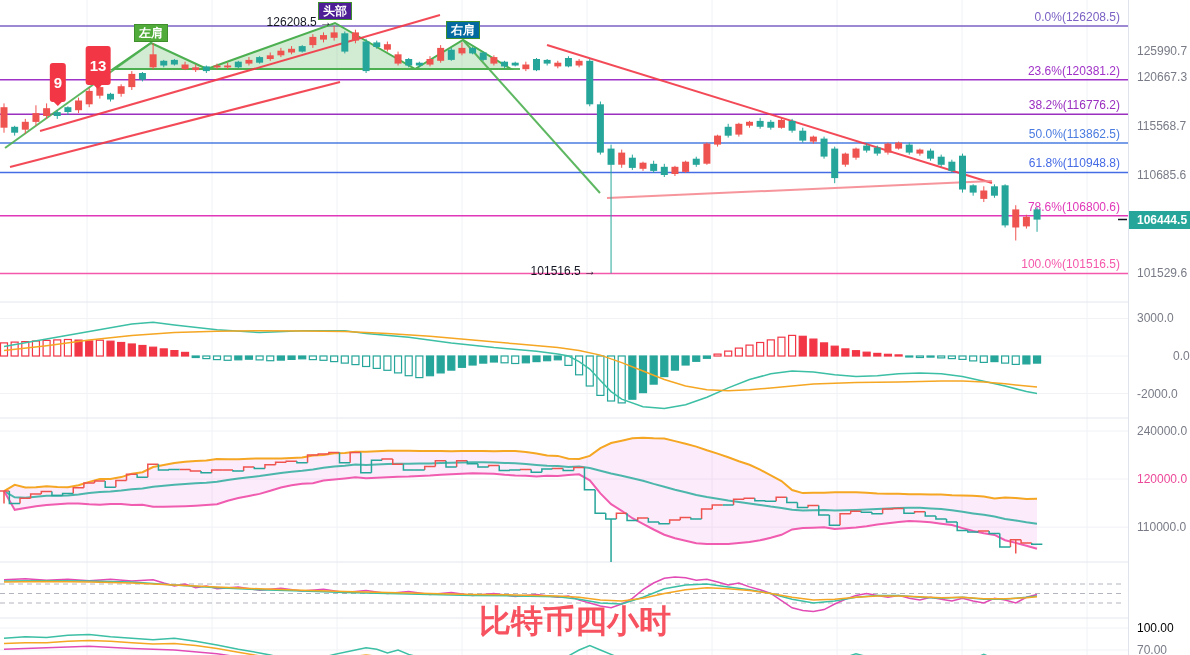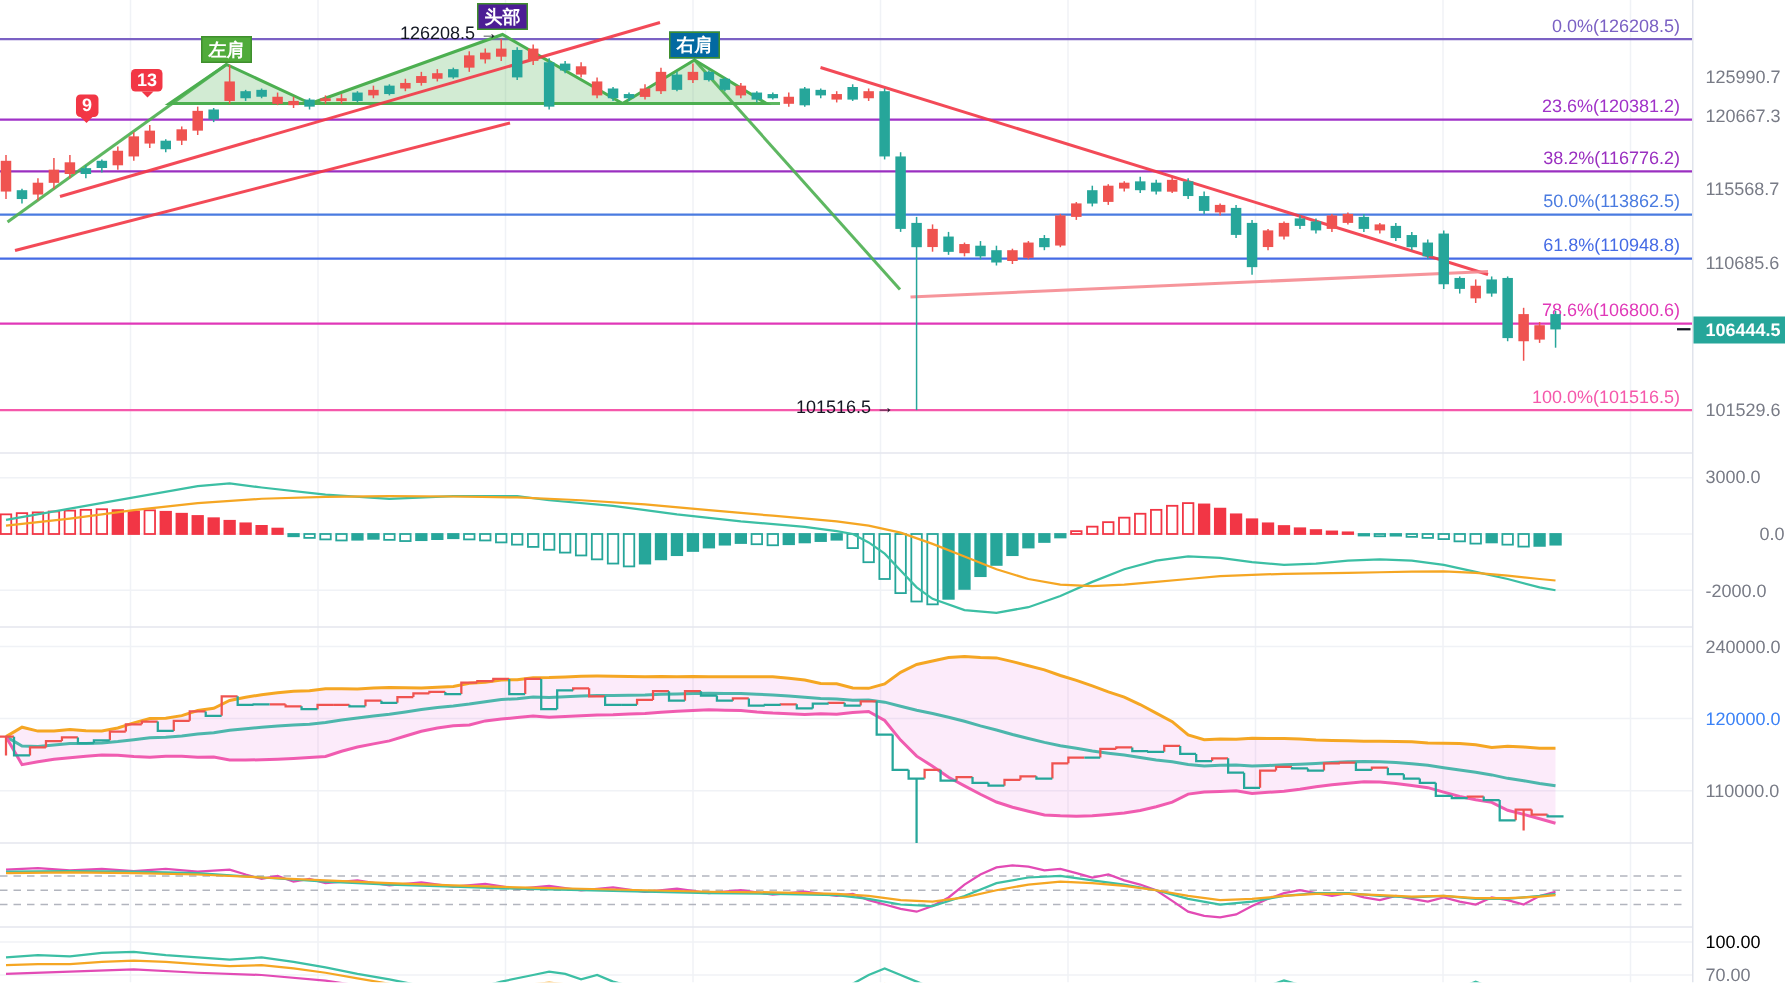--- a/index.html
+++ b/index.html
@@ -3,21 +3,21 @@
 <meta charset="utf-8">
 <style>
   html,body{margin:0;padding:0}
   body{width:1190px;height:655px;background:#fff;font-family:"Liberation Sans",sans-serif;overflow:hidden;position:relative}
   #wrap{position:absolute;left:0;top:0;width:1190px;height:655px}
   #chart-svg{position:absolute;left:0;top:0;z-index:1}
   #axis-col{position:absolute;left:1128px;top:0;width:62px;height:655px;border-left:1px solid #e0e3eb;background:#fff;z-index:3}
   .tick{position:absolute;left:8px;font-size:12px;color:#787b86;white-space:nowrap}
   #price-badge{position:absolute;left:0;width:76px;height:18px;color:#fff;font-size:12px;font-weight:bold;line-height:18px;padding-left:8px;box-sizing:border-box;z-index:4}
   .pat-badge{position:absolute;transform:translateX(-50%);color:#fff;font-size:12px;font-weight:700;padding:1px 4px;z-index:5;line-height:14px}
-  .cnt-badge{position:absolute;transform:translateX(-50%);color:#fff;font-size:12px;font-weight:700;padding:0 4px;border-radius:3px;height:15px;line-height:15px;z-index:5}
+  .cnt-badge{position:absolute;transform:translateX(-50%);color:#fff;font-size:15px;font-weight:700;padding:12px 4px;border-radius:3px;height:15px;line-height:15px;z-index:5}
   .cnt-badge:after{content:"";position:absolute;left:50%;bottom:-4px;transform:translateX(-50%);border:4px solid transparent;border-top-color:inherit;border-bottom:none}
   .anno-text{position:absolute;font-size:12px;color:#131722;white-space:nowrap;z-index:4}
   #watermark{position:absolute;transform:translateX(-50%);font-size:32px;font-weight:700;z-index:6;white-space:nowrap}
 </style>
 </head>
 <body>
 
 <div id="wrap">
   <svg id="chart-svg" width="1190" height="655" viewBox="0 0 1190 655">
       <defs>
@@ -421,30 +421,31 @@
   <div class="pat-badge" style="left: 151px; top: 24px; background: rgb(80, 171, 58); border: 1px solid rgb(63, 143, 45);">左肩</div>
   <div class="pat-badge" style="left: 335px; top: 2px; background: #4c1d95; border: 1px solid rgb(63, 143, 45);">头部</div>
   <div class="pat-badge" style="left: 463px; top: 21px; background: #0369a1; border: 1px solid rgb(63, 143, 45);">右肩</div>
 
   <div class="cnt-badge" style="left: 58px; top: 63px; background: rgb(242, 54, 69); border-top-color: rgb(242, 54, 69);">9</div>
   <div class="cnt-badge" style="left: 98px; top: 46px; background: rgb(242, 54, 69); border-top-color: rgb(242, 54, 69);">13</div>
 
   <div class="anno-text" style="right:858px;top:15px;text-align:right">126208.5 →</div>
   <div class="anno-text" style="right:594px;top:264px;text-align:right">101516.5 →</div>
 
+  <div id="watermark" style="left: 575px; top: 600px; color: rgb(247, 82, 95);">比特币四小时</div>
 
   <div id="axis-col">
     <div id="price-badge" style="top: 210.536px; background: rgb(38, 166, 154);">106444.5</div>
   <div class="tick" style="top: 20.9627px; color: rgb(120, 123, 134); margin-top: 23px;">125990.7</div>
       <div class="tick" style="top: 70.0206px; color: rgb(120, 123, 134);">120667.3</div>
       <div class="tick" style="top: 119.08px; color: rgb(120, 123, 134);">115568.7</div>
       <div class="tick" style="top: 168.138px; color: rgb(120, 123, 134);">110685.6</div>
       <div class="tick" style="top: 266.256px; color: rgb(120, 123, 134);">101529.6</div>
       <div class="tick" style="top: 311.477px; color: rgb(120, 123, 134);">3000.0</div>
       <div class="tick" style="top: 349px; color: rgb(120, 123, 134); margin-left: 36px;">0.0</div>
       <div class="tick" style="top: 386.523px; color: rgb(120, 123, 134);">-2000.0</div>
       <div class="tick" style="top: 424px; color: rgb(120, 123, 134);">240000.0</div>
-      <div class="tick" style="top: 472.077px; color: #3b82f6;">120000.0</div>
+      <div class="tick" style="top: 472.077px; color: #ec4899;">120000.0</div>
       <div class="tick" style="top: 520.154px; color: rgb(120, 123, 134);">110000.0</div>
       <div class="tick" style="top: 621px; color: #000000;">100.00</div>
       <div class="tick" style="top: 642.999px; color: rgb(120, 123, 134);">70.00</div>
     </div>
 </div>
 
 </body></html>

